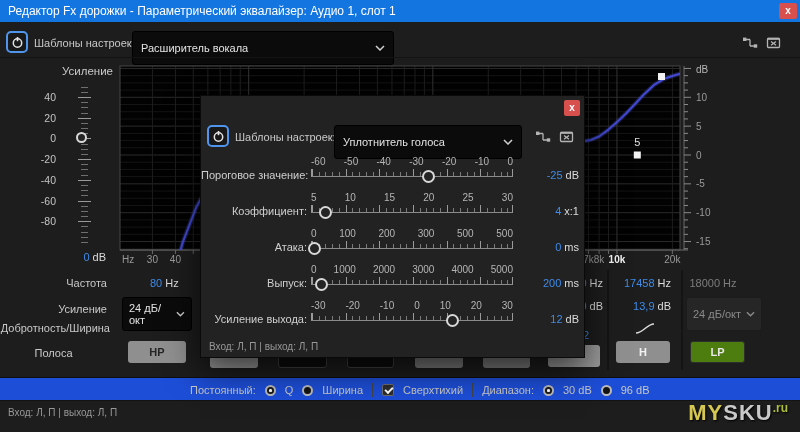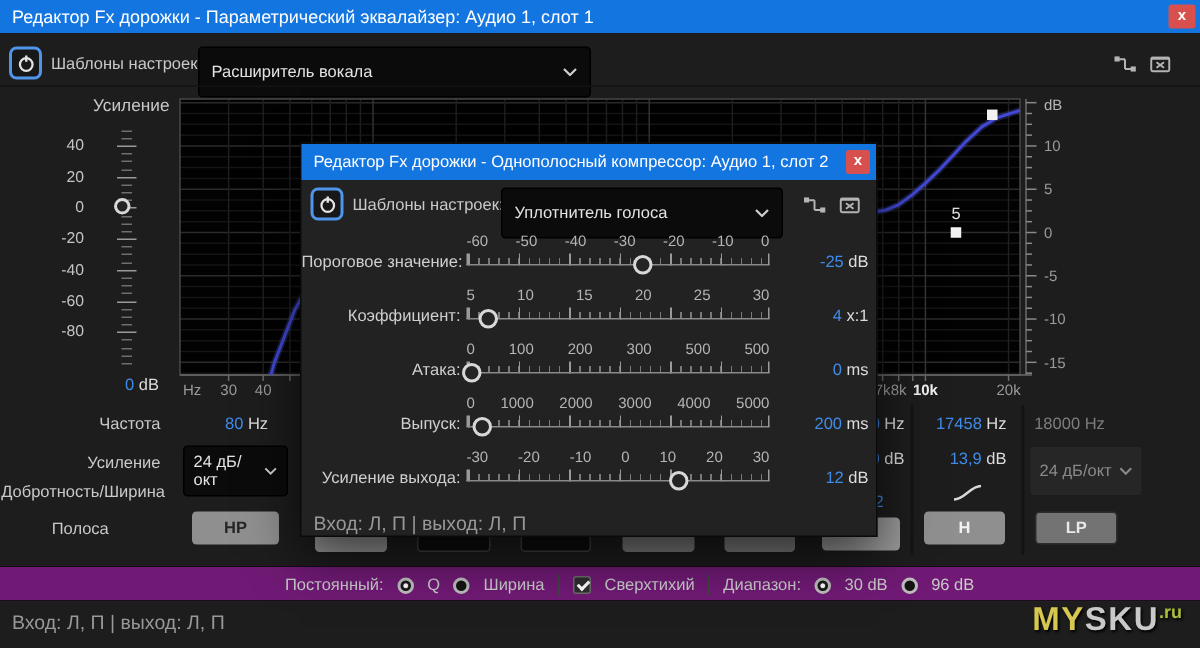--- a/index.html
+++ b/index.html
@@ -20,21 +20,21 @@
   .dropdown.disabled{background:#262626;color:#8a8a8a;border-color:#1c1c1c}
   .lbl{color:#c9c9c9;white-space:nowrap}
   .blue{color:#3e8be8}
   .unit{color:#dcdcdc;margin-left:3px}
   .gray{color:#7d7d7d}
   .icon{position:absolute;display:flex;align-items:center;justify-content:center}
   
   .btn-light{position:absolute;background:#8f8f8f;border-radius:3px;font-weight:bold;font-size:11px;
              display:flex;align-items:center;justify-content:center;color:#262626}
   .btn-light.white{color:#f2f2f2}
-  .btn-dark{position:absolute;background:#737373;border:1px solid #2e2e2e;border-radius:3px;font-weight:bold;
+  .btn-dark{position:absolute;background:#4d7c0f;border:1px solid #2e2e2e;border-radius:3px;font-weight:bold;
             font-size:11px;display:flex;align-items:center;justify-content:center;color:#e8e8e8}
   
   #gain-slider{position:absolute;left:30px;top:84px;width:64px;height:162px}
   .vtick{position:absolute;left:50.5px;width:7px;height:1px;background:#6f6f6f}
   .vtick.major{left:47.5px;width:13px;background:#9a9a9a}
   .vlab{position:absolute;left:0;width:26px;text-align:right;font-size:10.5px;color:#c4c4c4}
   .vknob{position:absolute;left:46px;width:11px;height:11px;border:2px solid #d8d8d8;border-radius:50%;
          background:#242424}
   
   #comp{position:absolute;left:200px;top:95px;width:385px;height:263px;background:#222;z-index:10;
@@ -46,33 +46,33 @@
   .ticklabels{display:flex;justify-content:space-between;height:12px;font-size:10px;color:#b5b5b5}
   .ruler{position:absolute;left:0;top:13px;width:202px;height:8px;
          border-bottom:1px solid #8a8a8a;border-left:1px solid #9a9a9a;border-right:1px solid #9a9a9a;
          background-image:repeating-linear-gradient(90deg,#9a9a9a 0 1px,transparent 1px 33.667px),
                           repeating-linear-gradient(90deg,#7a7a7a 0 1px,transparent 1px 6.733px);
          background-size:100% 8px,100% 4px;background-position:0 0,0 100%;background-repeat:no-repeat,no-repeat}
   .hknob{position:absolute;top:14px;width:13px;height:13px;border:2px solid #d8d8d8;border-radius:50%;
          background:#242424}
   .cvalue{position:absolute;right:7px;top:13px;width:90px;text-align:right;font-size:11px;white-space:nowrap}
   
-  #optbar{position:absolute;left:0;top:377px;width:800px;height:24px;background:#701a75;
+  #optbar{position:absolute;left:0;top:377px;width:800px;height:24px;background:#1d4ed8;
           border-top:1px solid #0e0e0e;border-bottom:1px solid #131313}
   #optrow{position:absolute;left:190px;top:3px;height:18px;display:flex;align-items:center;gap:9px;font-size:11px}
   .radio{width:11px;height:11px;border-radius:50%;border:2px solid #bdbdbd;background:#141414;position:relative}
   .radio.sel::after{content:'';position:absolute;left:2px;top:2px;width:3px;height:3px;border-radius:50%;background:#fff;box-shadow:0 0 1px #fff}
   .checkbox{width:12px;height:12px;background:#2e2e2e;border:1px solid #6e6e6e;border-radius:2px;position:relative}
   .checkbox::after{content:'';position:absolute;left:2px;top:2px;width:6px;height:3px;
                    border-left:2px solid #fff;border-bottom:2px solid #fff;transform:rotate(-45deg)}
   .vdiv{width:1px;height:14px;background:#454545}
   .colsep{position:absolute;top:270px;width:2px;height:100px;background:#141414}
   .partialbtn{position:absolute;border-radius:3px;z-index:1}
   
-  .iostatus{position:absolute;color:#989898;font-size:13px;white-space:nowrap}
+  .iostatus{position:absolute;color:#989898;font-size:10px;white-space:nowrap}
   #wm{position:absolute;right:12px;bottom:6px;font-weight:bold;letter-spacing:1px;font-size:22px;
       text-shadow:1px 1px 2px #000;white-space:nowrap}
   #wm .p1{color:#d6c750}#wm .p2{color:#c9c9c9}#wm .p3{color:#aebf3c;font-size:12px;vertical-align:8px;letter-spacing:0}
   .hairline{position:absolute;left:0;width:800px;height:1px;background:#131313}
 </style>
 </head>
 <body>
 
 <div id="app">
 
@@ -366,23 +366,20 @@
       <span class="lbl">96 dB</span>
     </div>
   </div>
 
   <div class="iostatus" style="left:8px;top:407px">Вход: Л, П | выход: Л, П</div>
   <div id="wm">
     <span class="p1">MY</span><span class="p2">SKU</span><span class="p3">.ru</span>
   </div>
 
   <div id="comp">
-    <div class="titlebar">
-      <span>Редактор Fx дорожки - Однополосный компрессор: Аудио 1, слот 2</span>
-    </div>
     <div class="closebtn" style="right:4px;top:4px;width:16px;height:16px">x</div>
     <div class="powerbtn" style="left:6px;top:29px">
       <svg width="13" height="13" viewBox="0 0 13 13">
         <circle cx="6.5" cy="7" r="4.2" stroke="#e3e3e3" stroke-width="1.5" fill="none"></circle>
         <line x1="6.5" y1="1" x2="6.5" y2="5.2" stroke="#e3e3e3" stroke-width="1.6"></line>
         </svg>
     </div>
     <div class="abs lbl" style="left:34px;top:35px">Шаблоны настроек:</div>
     <div class="dropdown" style="left:133px;top:29px;width:188px">
       <span>Уплотнитель голоса</span>

